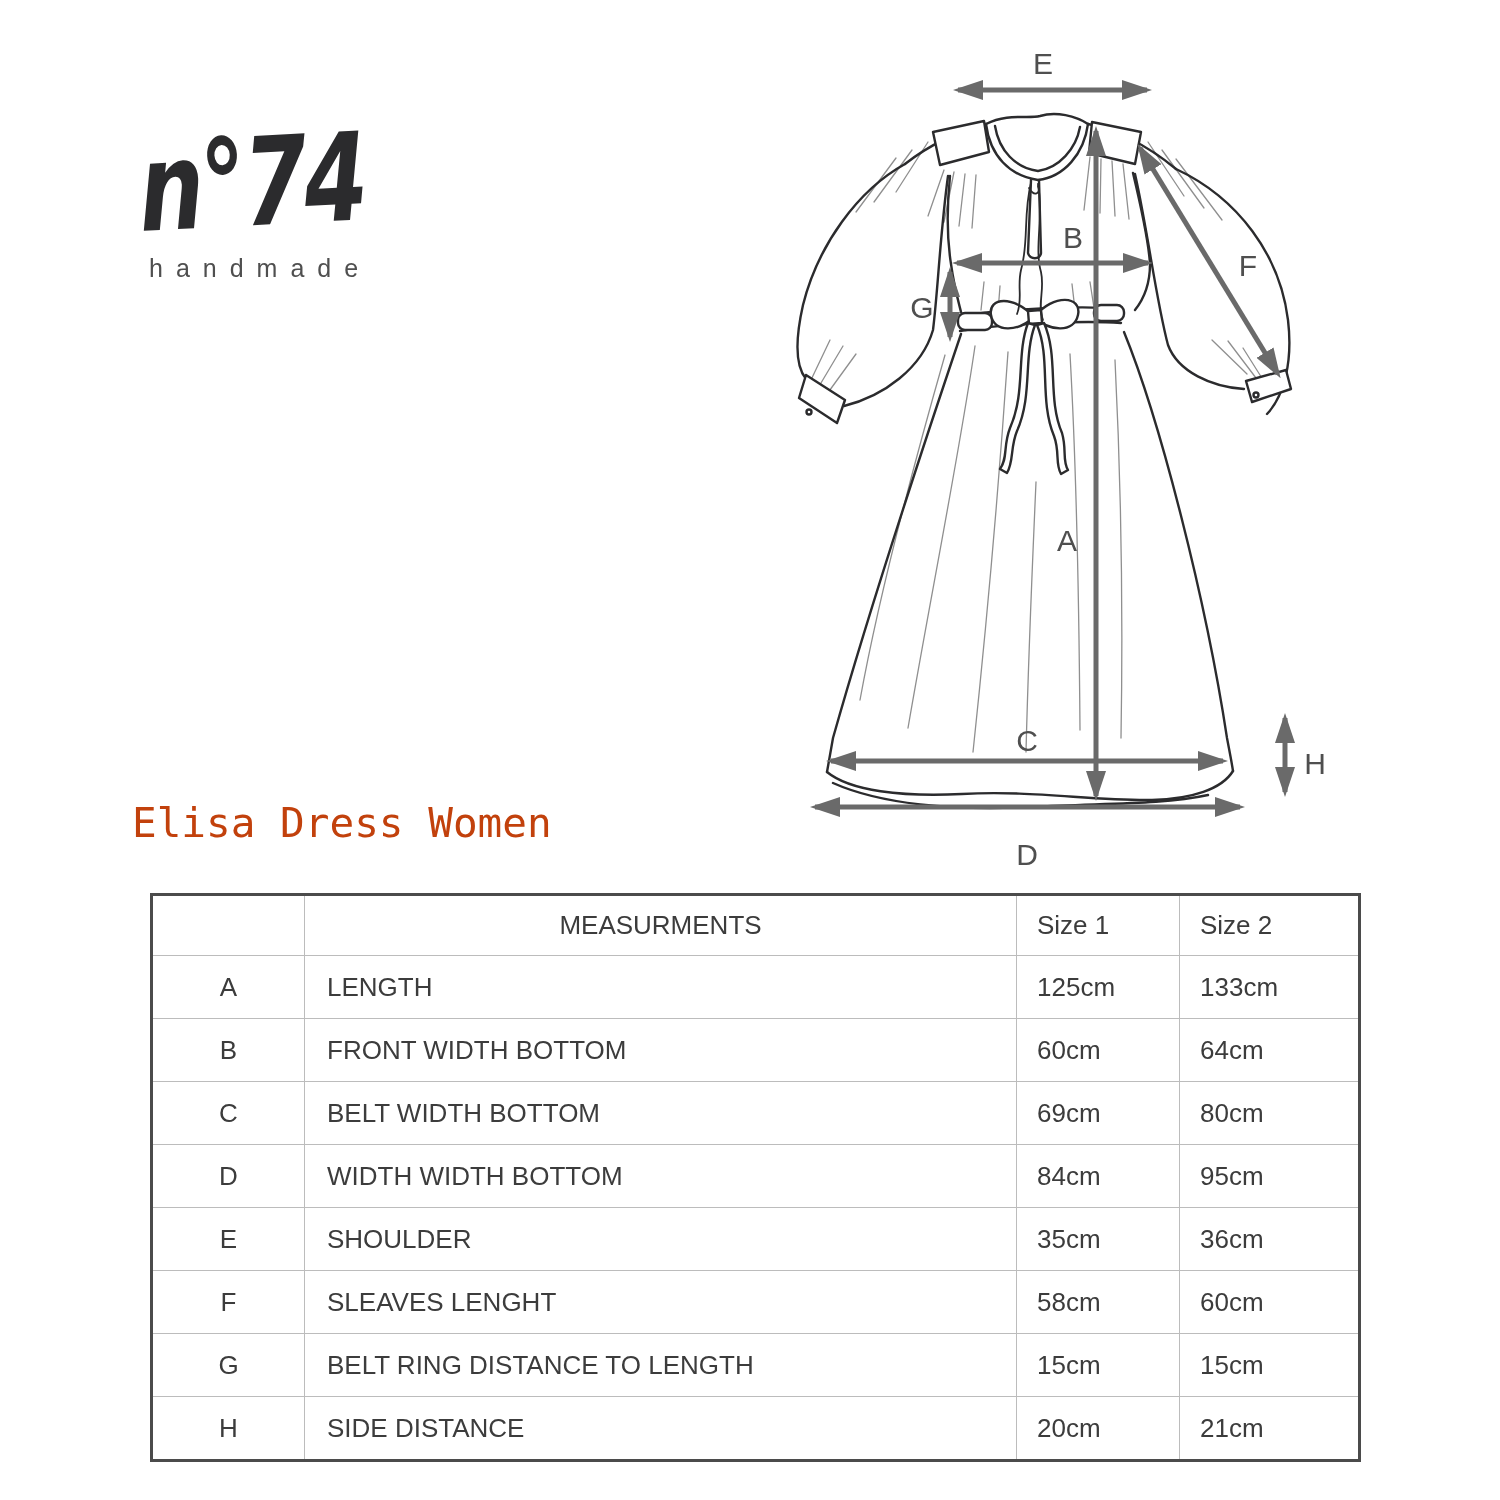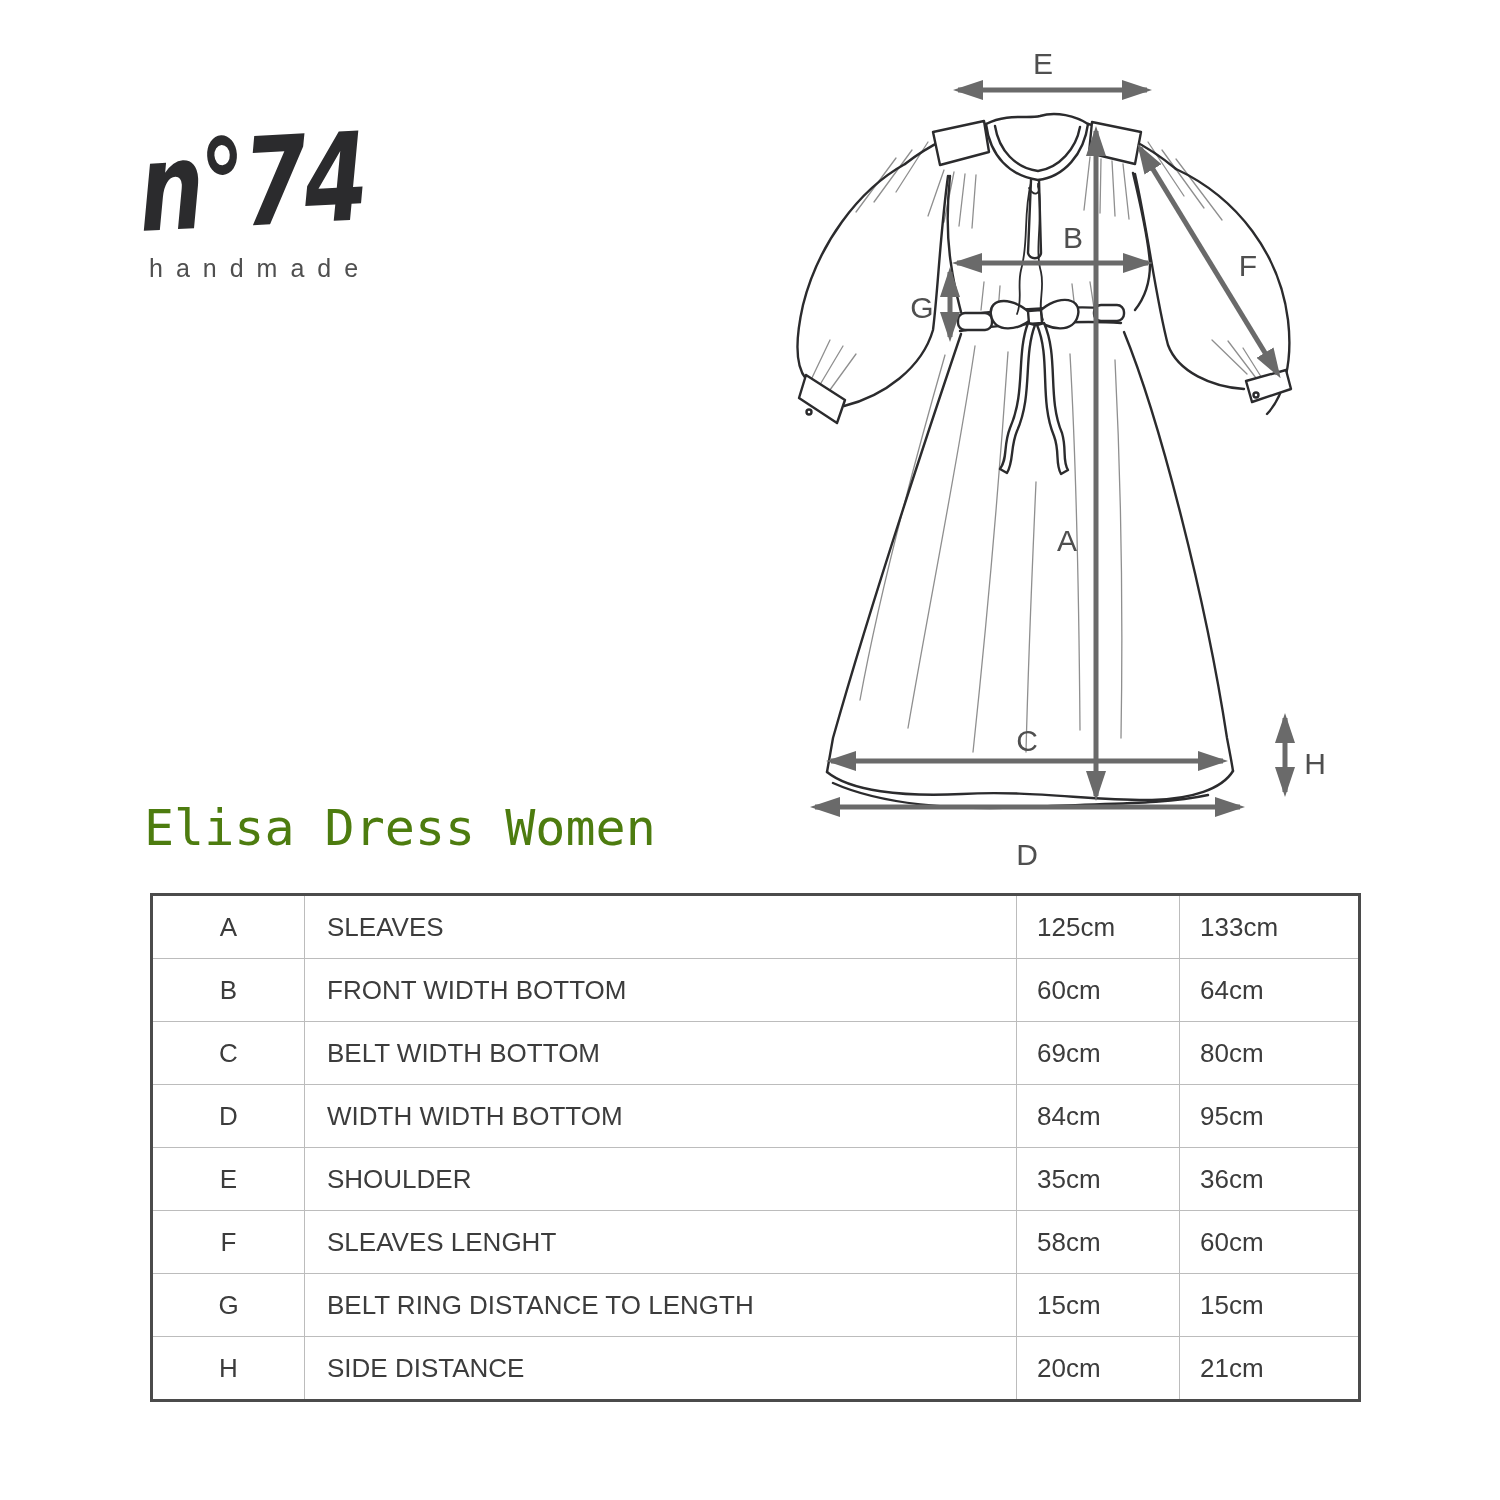--- a/index.html
+++ b/index.html
@@ -19,23 +19,23 @@
     transform-origin:left bottom;
     white-space:nowrap;
   }
   .logo-sub {
     margin-top:4px; margin-left:7px;
     font-size:25px; color:#4f4f4f; letter-spacing:13px; white-space:nowrap;
   }
 
   
   .title {
-    position:absolute; left:144px; top:800px;
+    position:absolute; left:132px; top:800px;
     font-family:"DejaVu Sans Mono", monospace;
-    font-size:50px; line-height:1.15; color:#4d7c0f; white-space:nowrap;
+    font-size:41px; line-height:1.15; color:#c2410c; white-space:nowrap;
   }
 
   
   .diagram { position:absolute; left:775px; top:30px; }
   .diagram text {
     font-family:"Liberation Sans", sans-serif;
     font-size:30px; fill:#4f4f4f;
   }
 
   
@@ -172,23 +172,29 @@
   <div class="title">Elisa Dress Women</div>
 
   <table class="size-table">
     <colgroup>
       <col style="width:153px">
         <col style="width:712px">
         <col style="width:163px">
         <col style="width:180px">
     </colgroup>
     <tbody>
+        <tr class="hdr">
+      <td class="c-letter"></td>
+      <td class="c-center">MEASURMENTS</td>
+      <td class="c-size">Size 1</td>
+      <td class="c-size">Size 2</td>
+    </tr>
     <tr>
       <td class="c-letter">A</td>
-      <td>SLEAVES</td>
+      <td>LENGTH</td>
       <td class="c-size">125cm</td>
       <td class="c-size">133cm</td>
     </tr>
     <tr>
       <td class="c-letter">B</td>
       <td>FRONT WIDTH BOTTOM</td>
       <td class="c-size">60cm</td>
       <td class="c-size">64cm</td>
     </tr>
     <tr>

